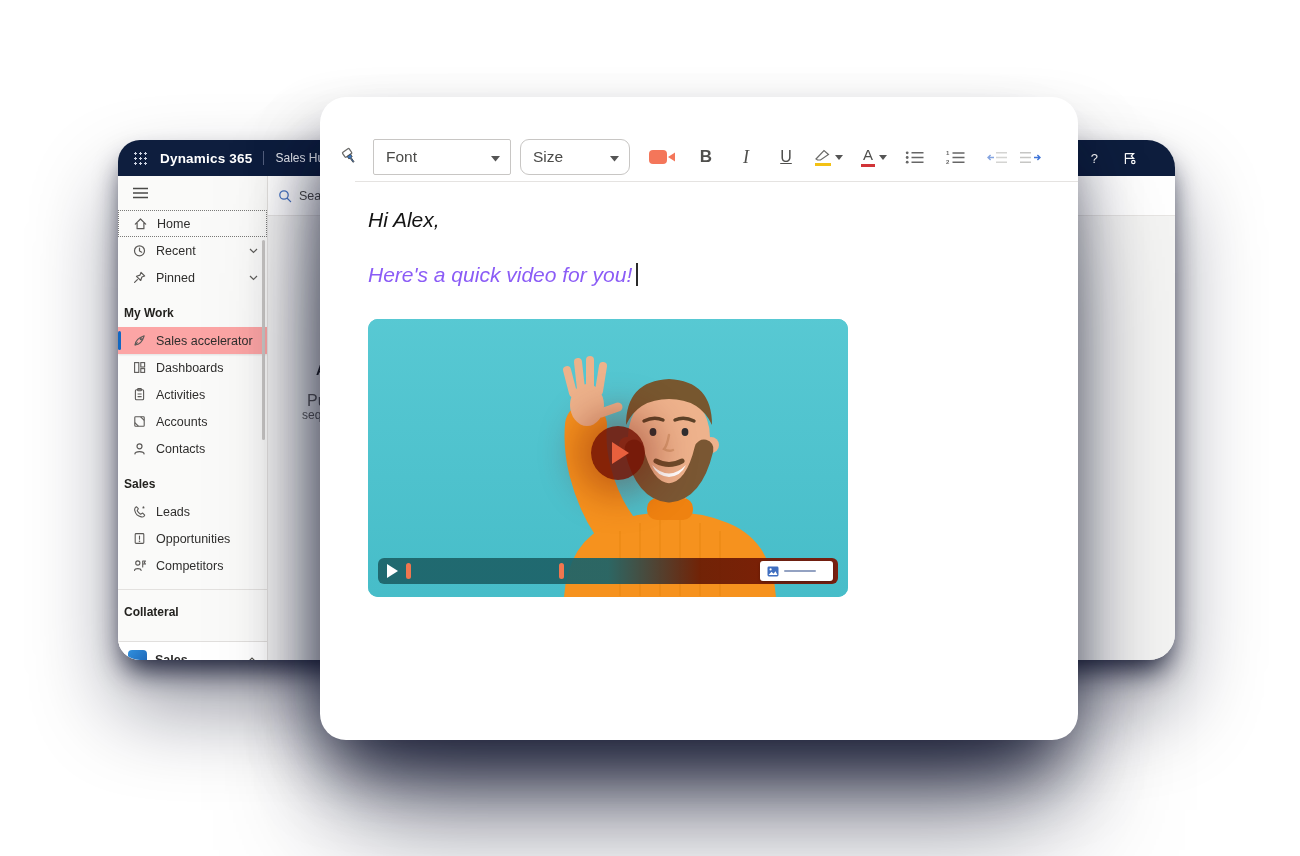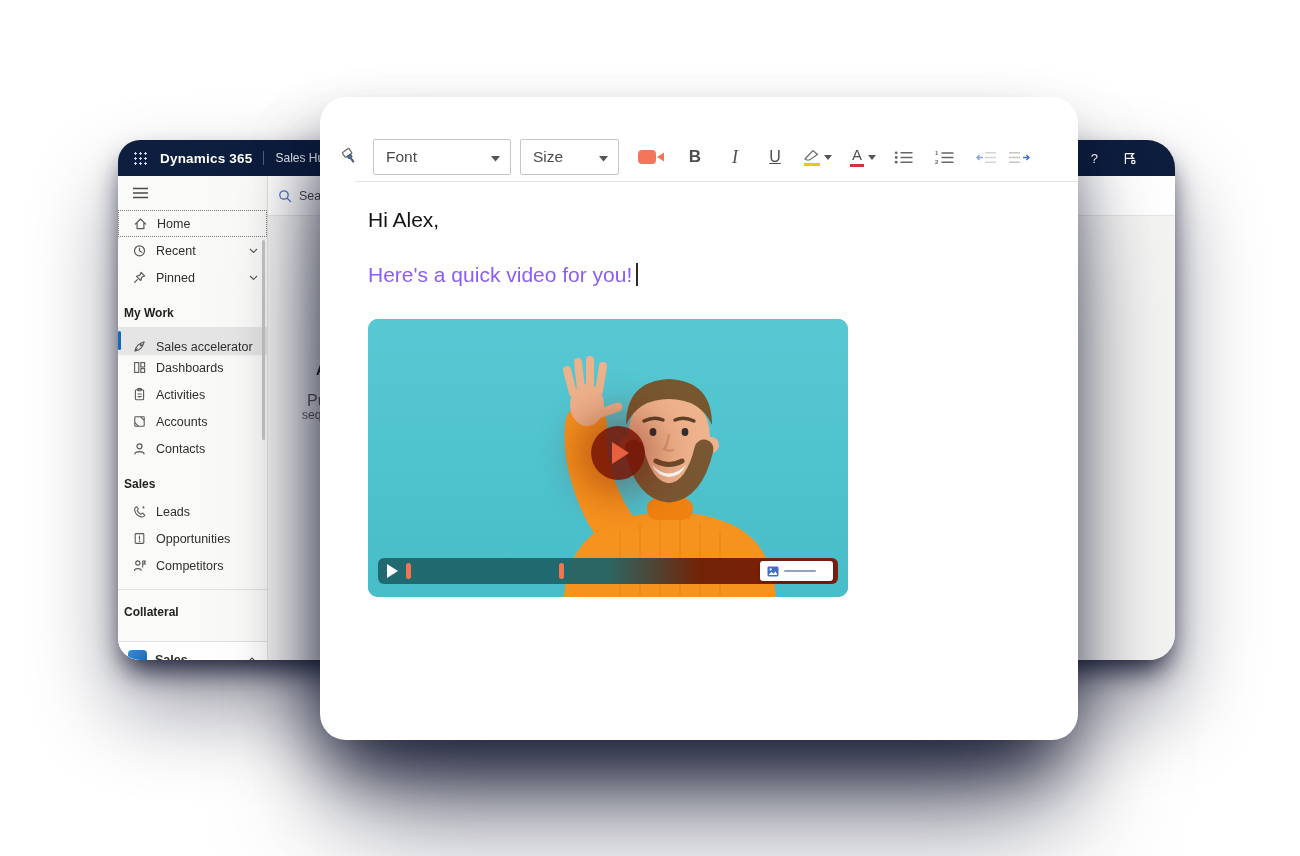--- a/index.html
+++ b/index.html
@@ -39,21 +39,21 @@
     position:relative; color:#323130; overflow:hidden;
   }
   .burger { margin:9px 0 0 15px; color:#4a4a48; display:block; width:15px; }
   .side-item { display:flex; align-items:center; gap:9px; height:27px; padding:0 9px 0 14px; cursor:pointer; }
   .side-item .lbl { font-size:12.5px; color:#2f2e2d; white-space:nowrap; }
   .side-item.focused { border:1px dotted #7a7a78; margin-top:7px; }
   .chev { margin-left:auto; color:#5f5e5c; display:flex; }
   .ico { width:15px; height:15px; flex:0 0 auto; color:#5b5957; display:flex; align-items:center; justify-content:center; }
   .sec-title { font-size:12px; font-weight:700; color:#23221f; padding:15px 0 7px 6px; white-space:nowrap; }
   .sec-title.bordered { border-top:1px solid #e3e1df; margin-top:10px; }
-  .side-item.selected { background:#e5e5e5; position:relative; box-shadow:0 1px 2px rgba(0,0,0,.10);align-items:flex-end; }
+  .side-item.selected { background:#fca5a5; position:relative; box-shadow:0 1px 2px rgba(0,0,0,.10); }
   .side-item.selected::before {
     content:""; position:absolute; left:0; top:4px; bottom:4px; width:3px;
     border-radius:2px; background:#1267c1;
   }
   .side-scroll { position:absolute; right:2px; top:64px; width:3px; height:200px; background:#c9c7c5; border-radius:2px; }
   .area-switcher {
     position:absolute; left:0; right:0; bottom:-17px; height:36px; background:#fff;
     border-top:1px solid #e1dfdd; display:flex; align-items:center; gap:8px; padding:0 10px 0 10px;
   }
   .area-ico { width:19px; height:19px; border-radius:4px; background:linear-gradient(135deg,#2f8fdd,#1a5fb0); }
@@ -80,38 +80,38 @@
                 -28px 30px 70px -25px rgba(6,10,36,.38);
   }
   .toolbar { display:flex; align-items:center; height:48px; margin-top:36px; padding-left:19px; }
   .tb-btn { display:flex; align-items:center; justify-content:center; color:#5a5a58; cursor:pointer; }
   .dd {
     height:36px; border:1px solid #c8c6c4; border-radius:2px; background:#fff;
     display:flex; align-items:center; padding:0 10px 0 12px; color:#4a4a48; font-size:15.5px; cursor:pointer;
   }
   .dd .dd-caret { margin-left:auto; color:#555; }
   .dd-font { width:138px; margin-left:12px; }
-  .dd-size { width:99px;  margin-left:9px; }
+  .dd-size { width:110px;  margin-left:9px;border-radius:9px; }
   .t-video { margin-left:18px; }
   .t-bold { margin-left:22px; font-size:17px; font-weight:800; color:#4f4f4d; width:16px; }
   .t-italic { margin-left:26px; font-family:"Liberation Serif", serif; font-style:italic; font-size:18px; color:#4f4f4d; width:12px; }
   .t-under { margin-left:26px; font-size:16px; text-decoration:underline; color:#4f4f4d; width:16px; }
   .t-high { margin-left:20px; gap:4px; }
   .t-color { margin-left:18px; gap:4px; }
   .t-bullets { margin-left:18px; }
   .t-numbers { margin-left:22px; }
   .t-outdent { margin-left:22px; opacity:.75; }
   .t-indent { margin-left:12px; }
   .stack { display:flex; flex-direction:column; align-items:center; line-height:1; }
   .stack .letterA { font-size:15px; color:#4f4f4d; font-weight:400; }
   .bar-y { width:16px; height:3px; background:#f3c114; margin-top:2px; }
   .bar-r { width:14px; height:3px; background:#d13438; margin-top:2px; }
   .toolbar-divider { height:1px; background:#e5e3e1; margin-left:35px; }
 
-  .editor { padding-left:48px; cursor:text; }
+  .editor { padding-left:48px; cursor:text;font-style:italic; }
   .greeting { font-size:21px; color:#141414; margin-top:26px; }
   .message  { font-size:21px; color:#8b5cf6; margin-top:31px; }
   .caret { display:inline-block; width:1.5px; height:23px; background:#2a2a2a; margin-left:4px; vertical-align:-4px; }
 
   
   .video {
     position:relative; width:480px; height:278px; margin-top:32px;
     border-radius:10px; overflow:hidden; background:#4cc2cd; cursor:pointer;
   }
   .video svg.scene { position:absolute; inset:0; display:block; }

